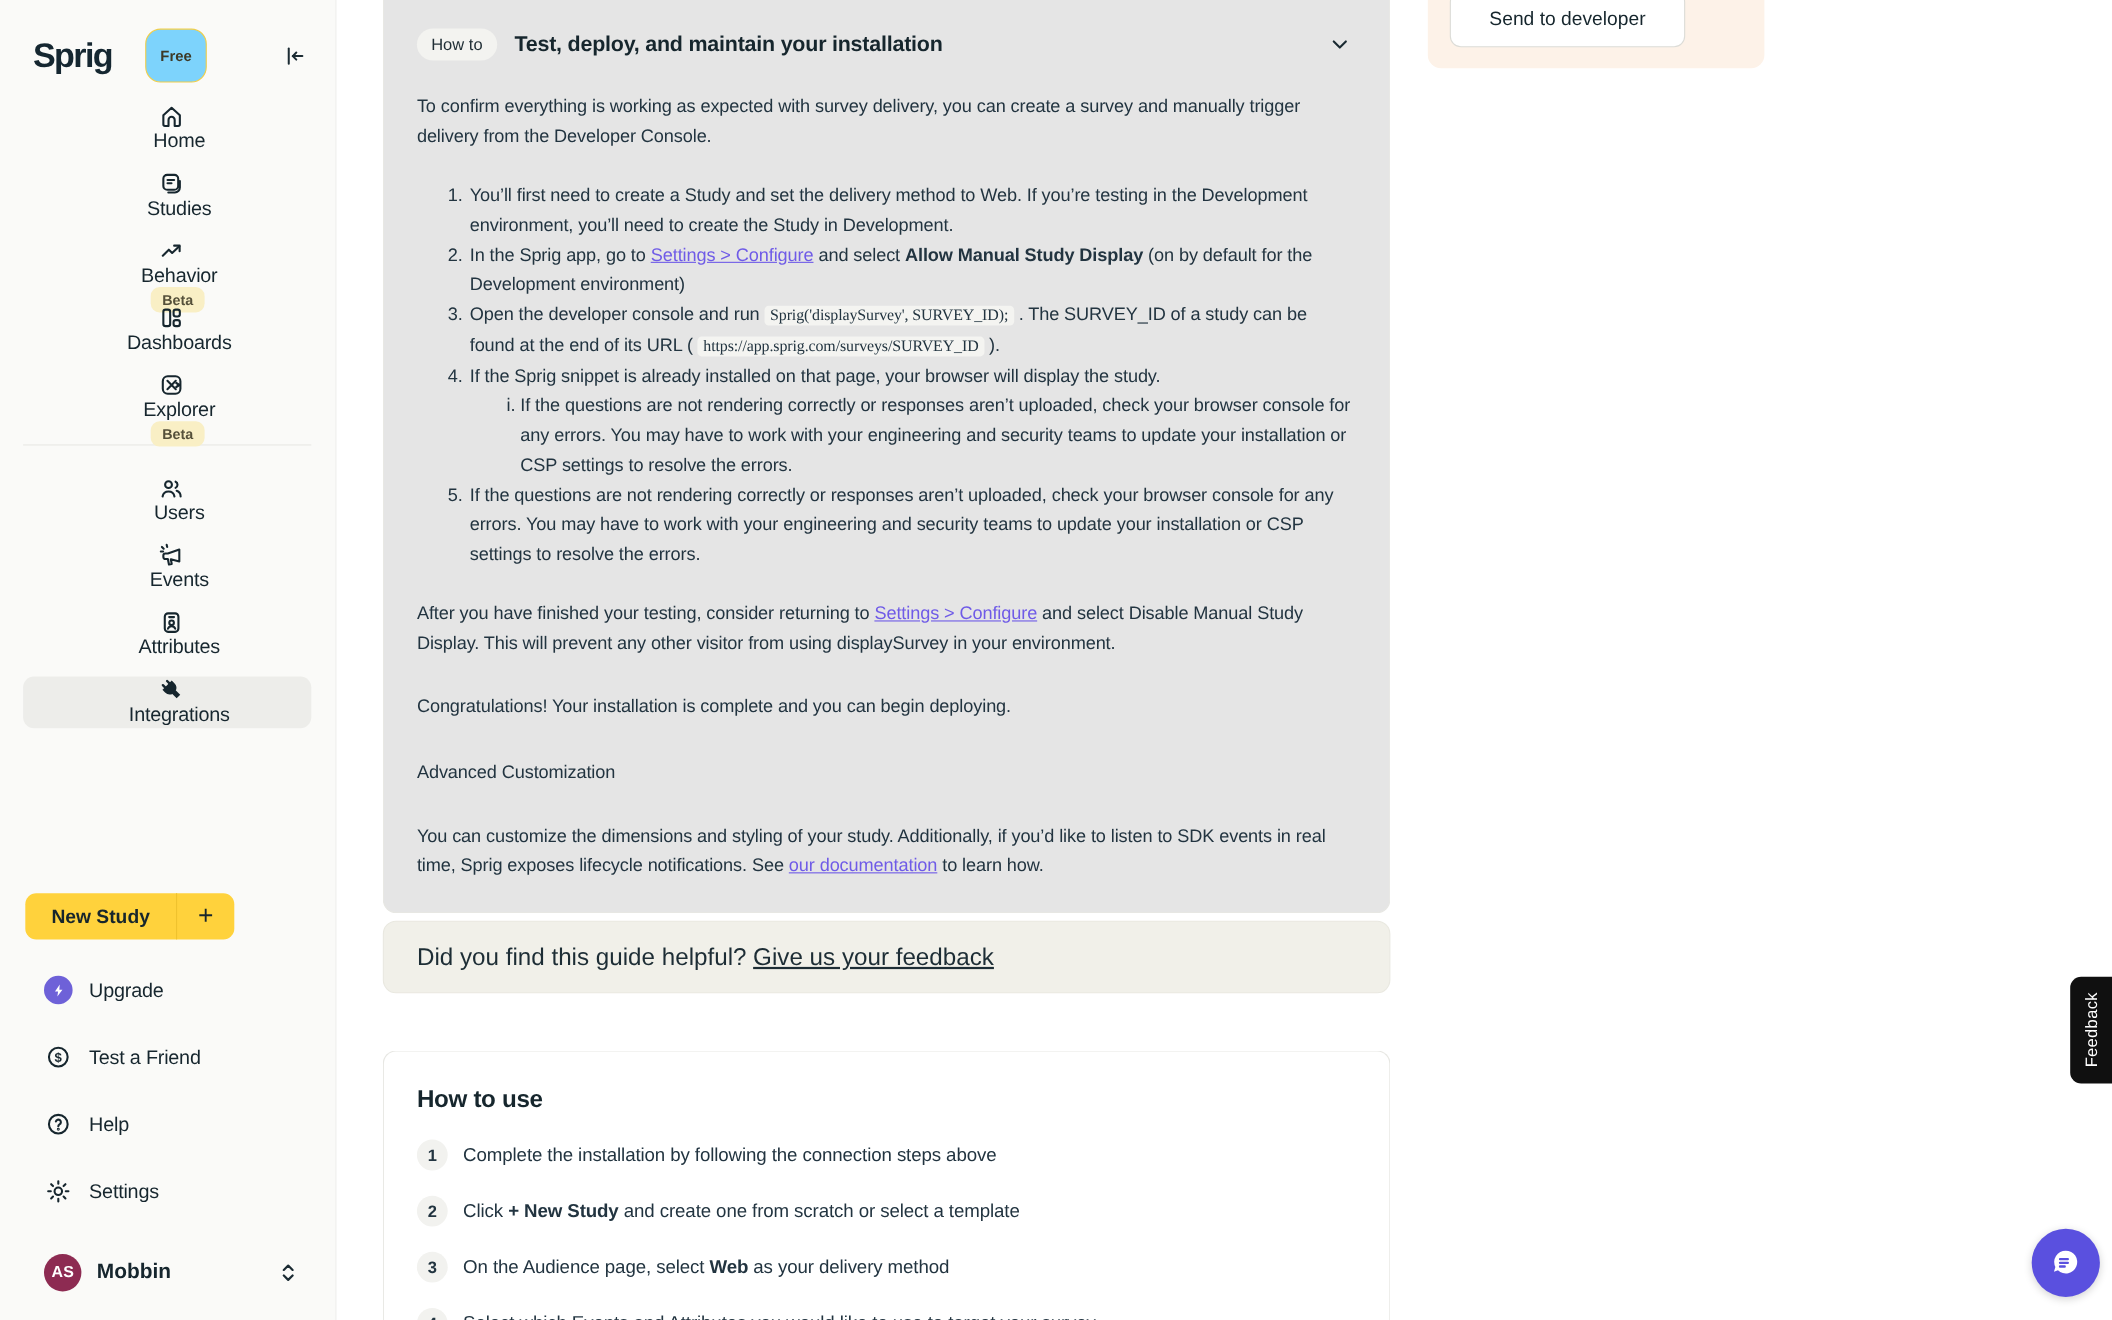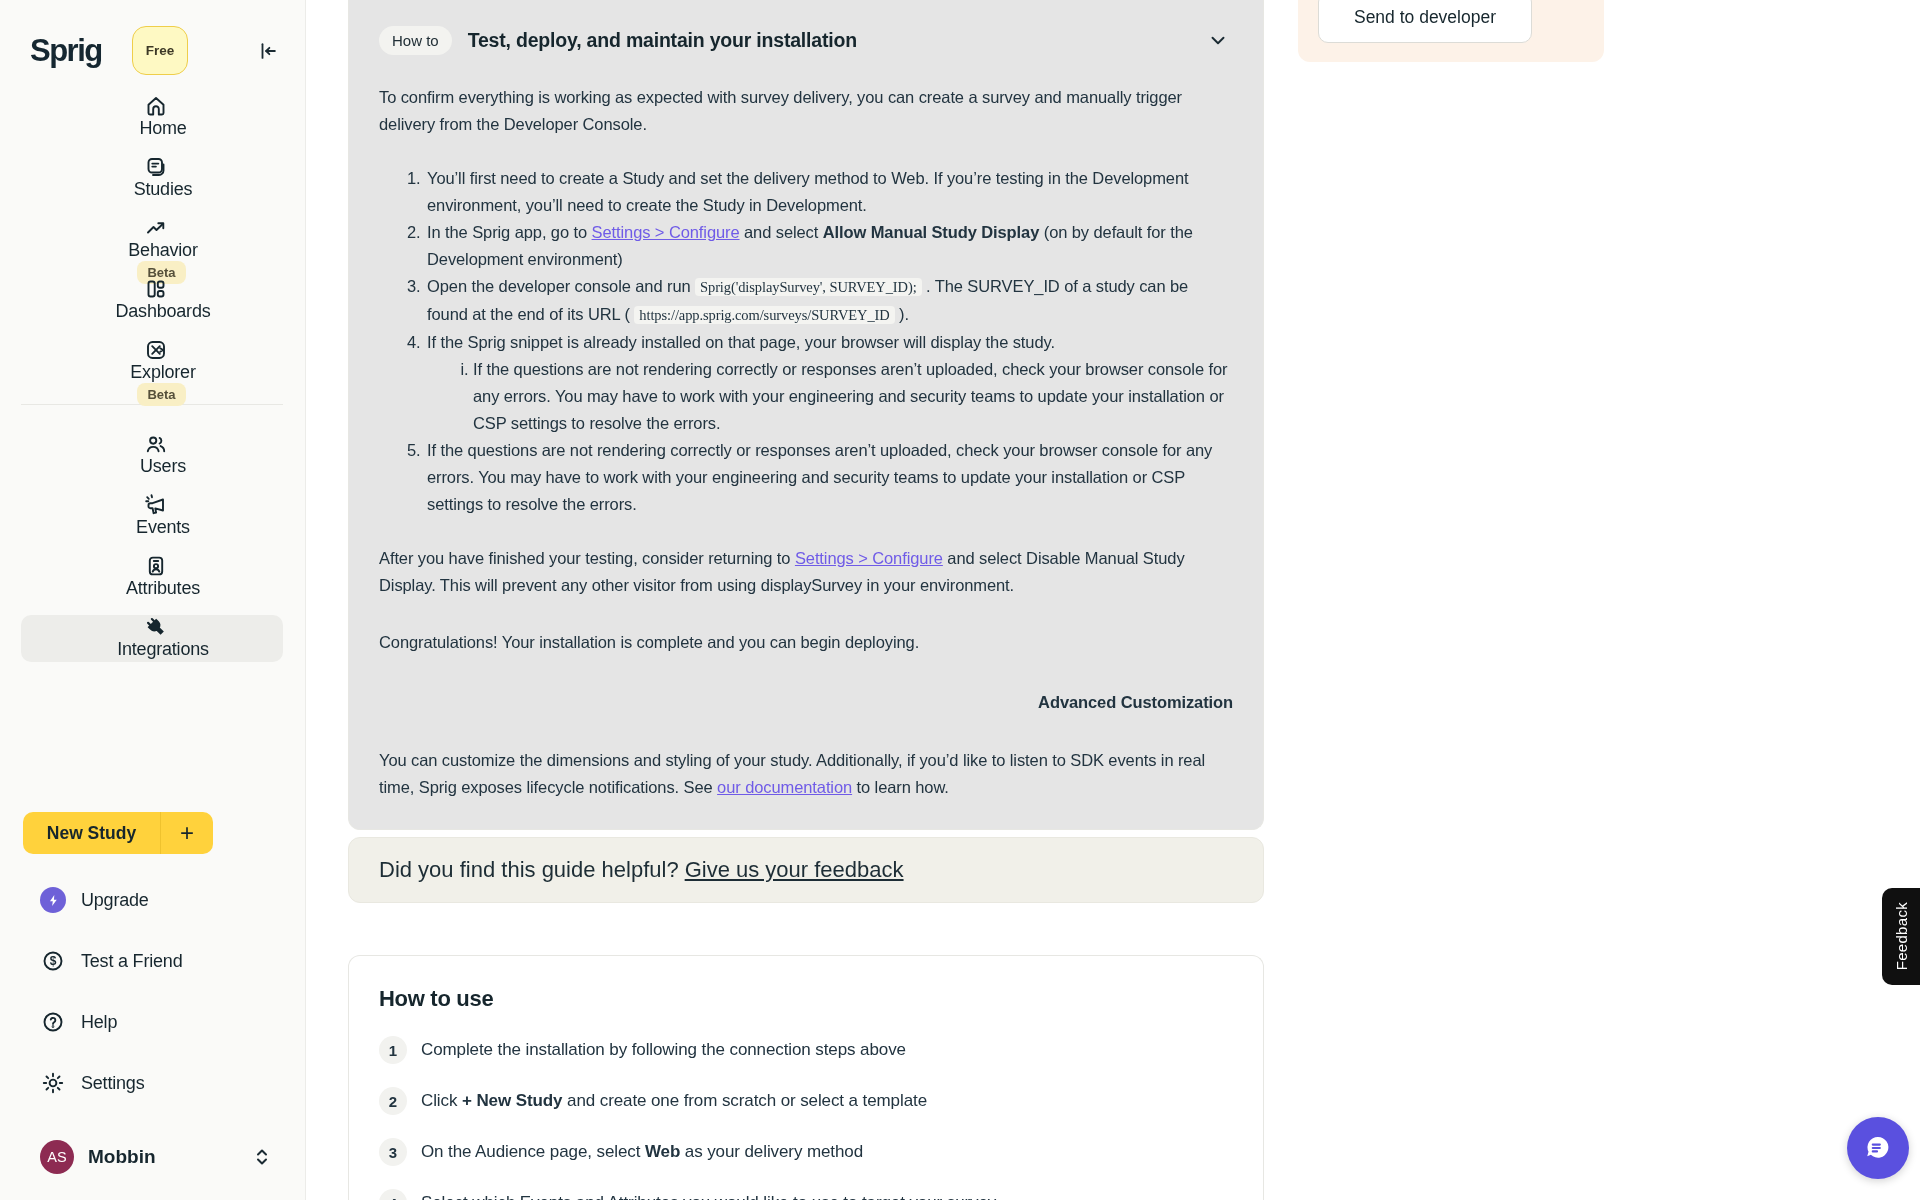--- a/index.html
+++ b/index.html
@@ -6,21 +6,21 @@
   html,body { width:1920px; height:1200px; overflow:hidden; background:#fff;
     font-family:"Liberation Sans", sans-serif; color:#223440; }
   svg { display:block; }
 
   
   .sidebar { position:absolute; left:0; top:0; width:306px; height:1200px;
     background:#FAFAF8; border-right:1px solid #ECECE9; }
   .logo-row { display:flex; align-items:center; padding:26px 26px 0 30px;justify-content:flex-end; }
   .wordmark { font-size:31px; font-weight:700; letter-spacing:-1.5px; color:#152731; }
   .plan-pill { margin-left:30px; font-size:13.5px; font-weight:600; color:#3d3926;
-    background:#fef9c3; border:1.5px solid #EFCE4A; border-radius:14px; padding:16px 13px; }
+    background:#7dd3fc; border:1.5px solid #EFCE4A; border-radius:14px; padding:16px 13px; }
   .collapse-btn { margin-left:auto; color:#1b2b33; cursor:pointer; }
 
   .nav { position:absolute; left:21px; right:22px; top:94px; }
   .nav-item { display:flex; align-items:center; height:47px; margin-bottom:14px;
     padding:0 12px 0 19px; border-radius:10px; cursor:pointer; color:#16262e;flex-direction:column; }
   .nav-item.active { background:#EDEDEA; }
   .nav-item .nicon { width:24px; height:24px; flex:0 0 24px; }
   .nav-item .nlabel { margin-left:15px; font-size:18px; font-weight:500; letter-spacing:-0.2px; }
   .beta-badge { margin-left:12px; background:#F9EFC5; color:#55503a; font-size:13px;
     font-weight:700; padding:4px 10px; border-radius:8px; }
@@ -36,21 +36,21 @@
   .util-item { display:flex; align-items:center; height:44px; margin-bottom:17px;
     padding-left:19px; cursor:pointer; color:#16262e; }
   .util-item .uicon { width:26px; height:26px; flex:0 0 26px; display:flex; align-items:center; justify-content:center; }
   .util-item .ulabel { margin-left:15px; font-size:18px; font-weight:500; letter-spacing:-0.2px; }
   .upgrade-circle { width:26px; height:26px; border-radius:50%; background:#6E61D8;
     display:flex; align-items:center; justify-content:center; }
 
   .account-row { position:absolute; left:21px; right:22px; top:1135px; height:44px;
     display:flex; align-items:center; padding:0 12px 0 19px; cursor:pointer; }
   .avatar { width:34px; height:34px; border-radius:50%; background:#8D2B52; color:#fff;
-    font-size:14.5px; font-weight:400; display:flex; align-items:center; justify-content:center; }
+    font-size:14.5px; font-weight:700; display:flex; align-items:center; justify-content:center; }
   .account-name { margin-left:14px; font-size:19px; font-weight:600; color:#16262e; }
   .account-chevrons { margin-left:auto; color:#1b2b33; }
 
   
   .main { position:absolute; left:306px; top:0; right:0; bottom:0; background:#fff; }
   .doc-col { position:absolute; left:42px; top:0; width:916px; }
 
   .card1 { background:#e5e5e5; border:1px solid #E7E7E3; border-top:none;
     border-radius:0 0 12px 12px; padding:20px 30px 14px 30px; }
   .card1-header { position:relative; display:flex; align-items:center; height:40px; }
@@ -59,21 +59,21 @@
   .card1-title { margin-left:16px; font-size:19.5px; font-weight:600; color:#16262d; letter-spacing:-0.2px; }
   .accordion-chevron { position:absolute; right:4px; top:9px; color:#1b2b33; cursor:pointer; }
 
   .body-text { font-size:16.5px; line-height:27px; color:#223440; letter-spacing:-0.1px; }
   .p-intro { margin-top:24px; }
   .steps-list { margin-top:27px; padding-left:46px; }
   .steps-list > li { padding-left:2px; }
   .roman-list { padding-left:46px; list-style-type:lower-roman; }
   .p-outro { margin-top:27px; }
   .p-congrats { margin-top:30px; }
-  .p-advanced-title { margin-top:33px; font-weight:700;text-align:right; }
+  .p-advanced-title { margin-top:33px; font-weight:400; }
   .p-advanced { margin-top:31px; margin-bottom:14px; }
 
   a.ilink { color:#6F5BE7; text-decoration:underline; cursor:pointer; }
   code.code { font-family:Liberation Serif, serif; font-size:14.5px;
     background:#F4F4F1; border-radius:4px; padding:1px 5px; color:#223440; }
 
   .feedback-strip { margin-top:7px; height:66px; background:#F1F0E9; border:1px solid #E9E8E0;
     border-radius:12px; display:flex; align-items:center; padding:0 30px;
     font-size:22px; color:#1d2d35; }
   .feedback-strip a { color:#1d2d35; font-weight:500; margin-left:6px; }

